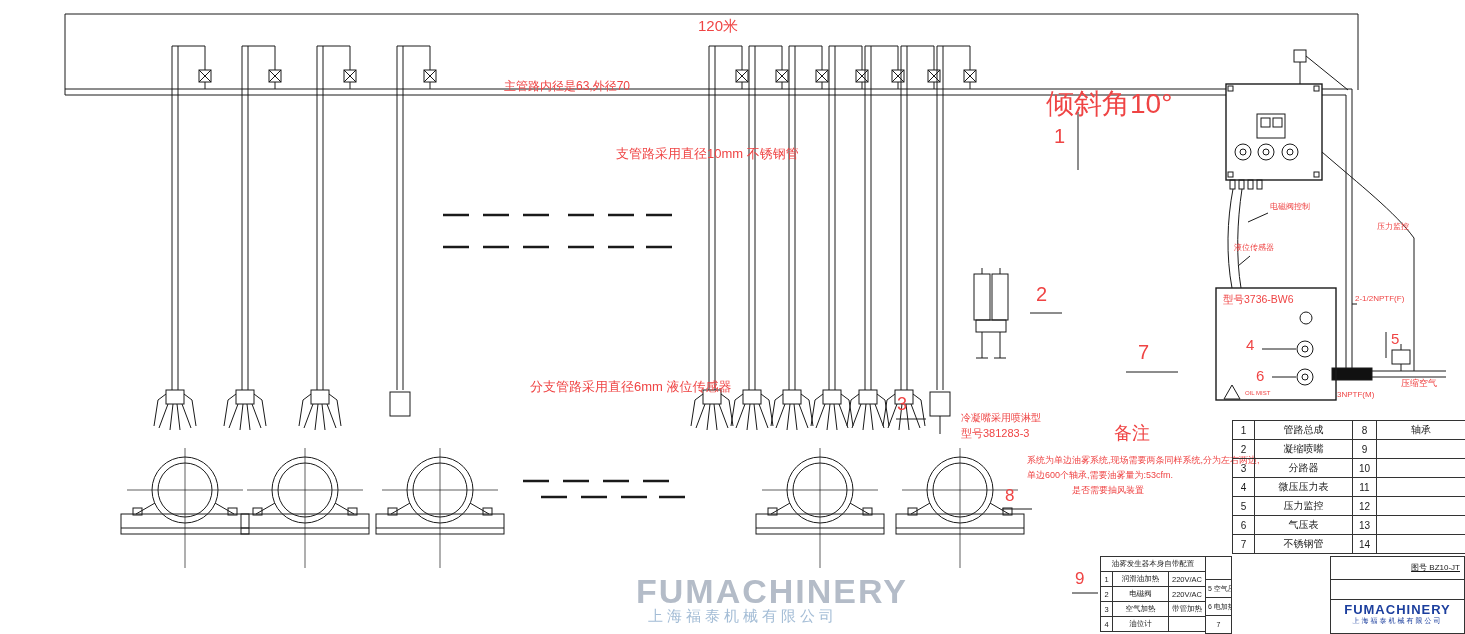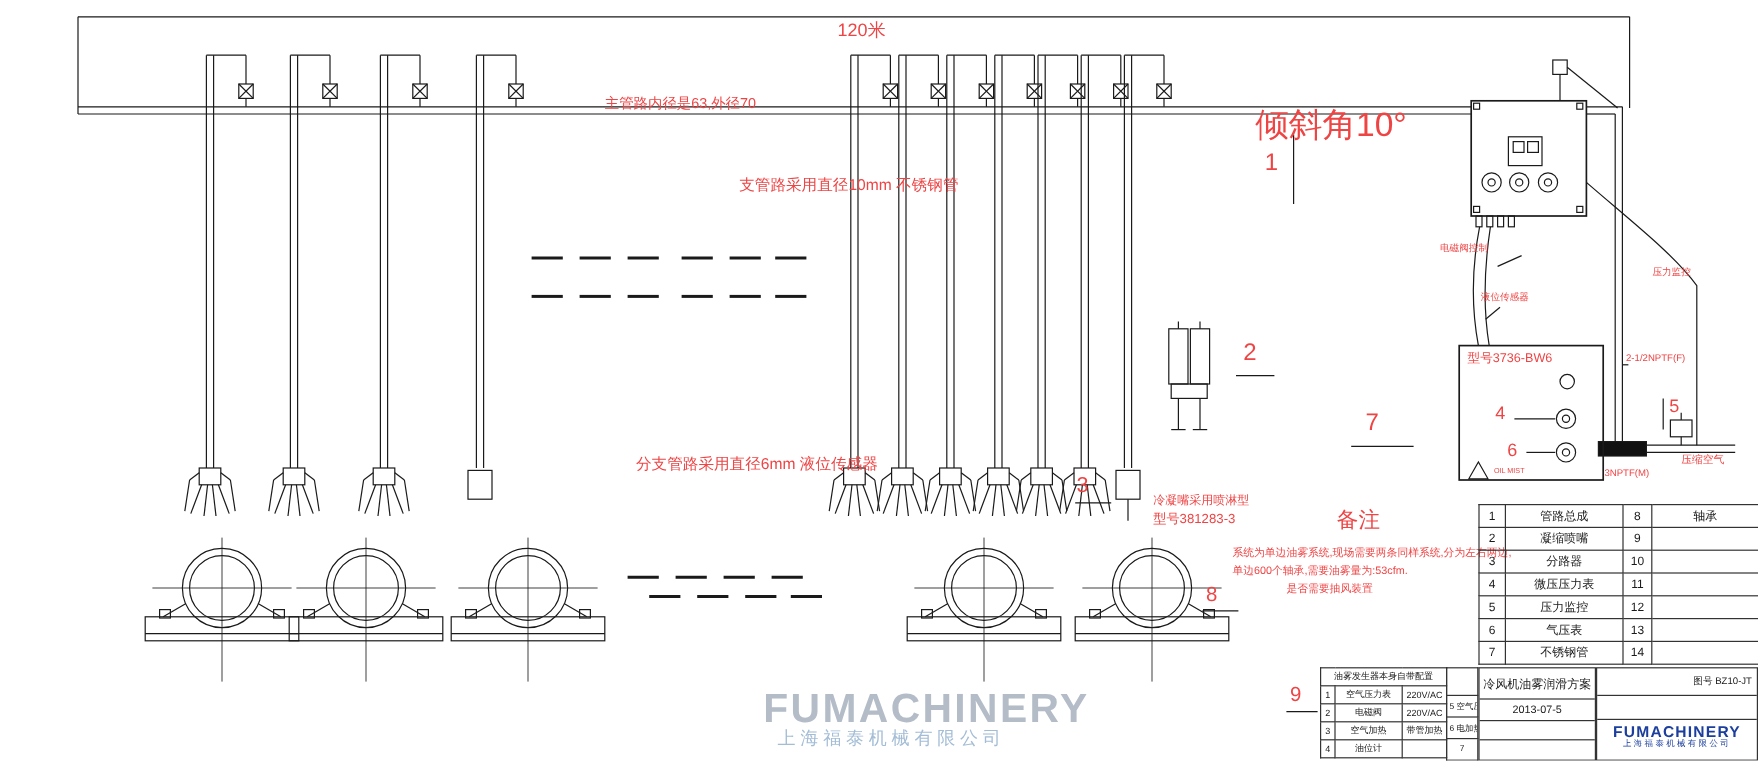--- a/index.html
+++ b/index.html
@@ -387,21 +387,21 @@
   <div class="lbl num" style="left:1054px;top:126px;">1</div>
   <div class="lbl num" style="left:1036px;top:284px;">2</div>
   <div class="lbl" style="left:897px;top:395px;font-size:18px;">3</div>
   <div class="lbl" style="left:1246px;top:337px;font-size:15px;">4</div>
   <div class="lbl" style="left:1391px;top:331px;font-size:15px;">5</div>
   <div class="lbl" style="left:1256px;top:368px;font-size:15px;">6</div>
   <div class="lbl num" style="left:1138px;top:342px;">7</div>
   <div class="lbl" style="left:1005px;top:487px;font-size:17px;">8</div>
   <div class="lbl" style="left:1075px;top:570px;font-size:17px;">9</div>
 
-  <div class="lbl" style="left:1200px;top:203px;font-size:8px;">电磁阀控制</div>
+  <div class="lbl" style="left:1270px;top:203px;font-size:8px;">电磁阀控制</div>
   <div class="lbl" style="left:1234px;top:244px;font-size:8px;">液位传感器</div>
   <div class="lbl" style="left:1377px;top:223px;font-size:8px;">压力监控</div>
   <div class="lbl" style="left:1355px;top:295px;font-size:8px;">2-1/2NPTF(F)</div>
   <div class="lbl" style="left:1337px;top:391px;font-size:8px;">3NPTF(M)</div>
   <div class="lbl" style="left:1401px;top:379px;font-size:9px;">压缩空气</div>
   <div class="lbl" style="left:1223px;top:294px;font-size:10.5px;">型号3736-BW6</div>
   <div class="lbl" style="left:1245px;top:390px;font-size:6px;">OIL MIST</div>
   <div class="lbl" style="left:961px;top:413px;font-size:10px;text-align:center;">冷凝嘴采用喷淋型</div>
   <div class="lbl" style="left:961px;top:428px;font-size:11px;">型号381283-3</div>
 
@@ -471,21 +471,21 @@
         <col style="width:12px">
         <col style="width:56px">
         <col style="width:37px">
       </colgroup>
     <tbody id="config-body">
         <tr>
           <td class="hd" colspan="3">油雾发生器本身自带配置</td>
         </tr>
         <tr>
           <td>1</td>
-          <td>空气压力表</td>
+          <td>润滑油加热</td>
           <td>220V/AC</td>
         </tr>
         <tr>
           <td>2</td>
           <td>电磁阀</td>
           <td>220V/AC</td>
         </tr>
         <tr>
           <td>3</td>
           <td>空气加热</td>
@@ -509,29 +509,23 @@
         </tr>
         <tr>
           <td>6 电加热器</td>
         </tr>
         <tr>
           <td>7 </td>
         </tr>
       </tbody>
   </table>
 
-  <div class="tb-box" style="left:1232px;top:556px;width:98px;height:78px;">
-    <div class="tb-row" style="height:26px;font-size:10px;text-align:center;padding-top:6px;">冷风机油雾润滑方案</div>
-    <div class="tb-row" style="height:18px;font-size:9px;text-align:center;padding-top:3px;">2013-07-5</div>
-    <div class="tb-row" style="height:16px;"></div>
-    <div class="tb-row" style="height:16px;border-bottom:none;"></div>
-  </div>
 
   <div class="tb-box" style="left:1330px;top:556px;width:135px;height:78px;">
-    <div class="tb-row" style="height:20px;font-size:8px;text-align:right;padding:5px 4px 17px 0;">图号 BZ10-JT</div>
+    <div class="tb-row" style="height:20px;font-size:8px;text-align:right;padding:5px 4px 17px 0;text-decoration:underline;">图号 BZ10-JT</div>
     <div class="tb-row" style="height:20px;"></div>
     <div class="tb-row" style="height:36px;border-bottom:none;text-align:center;padding-top:3px;">
       <div class="logo-en">FUMACHINERY</div>
       <div class="logo-cn">上海福泰机械有限公司</div>
     </div>
   </div>
 
 </div>
 
 </body></html>

